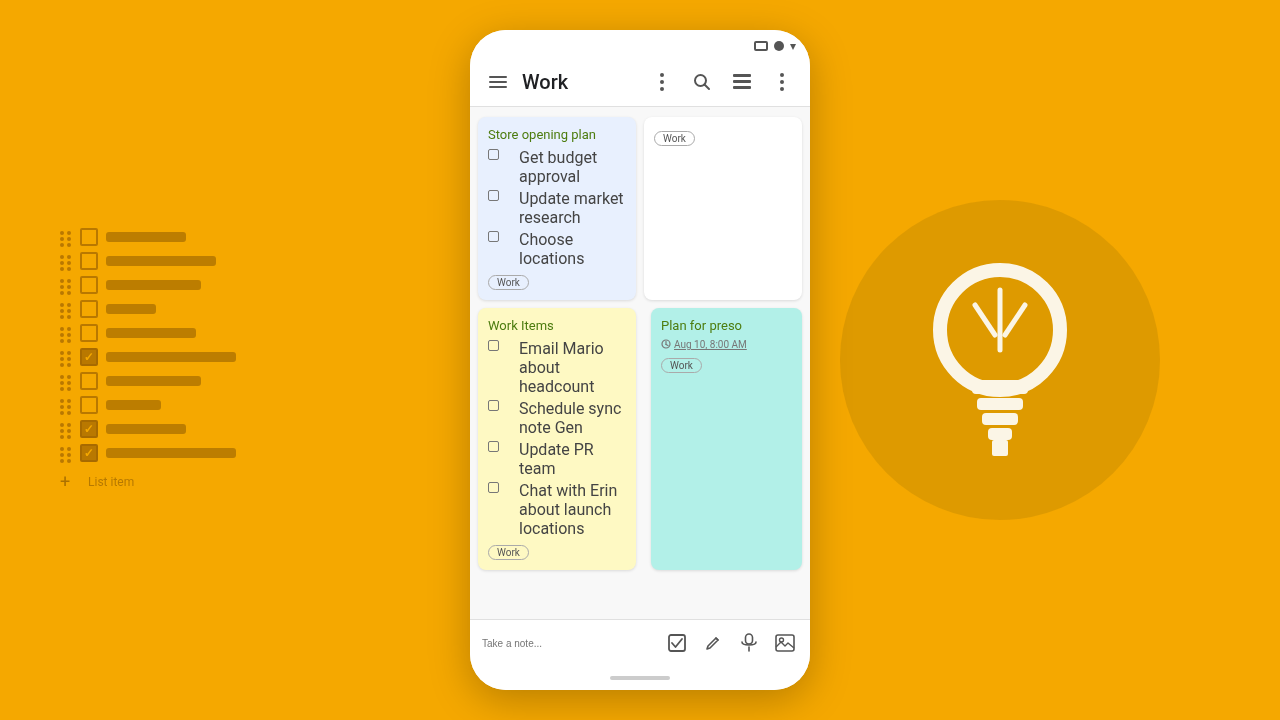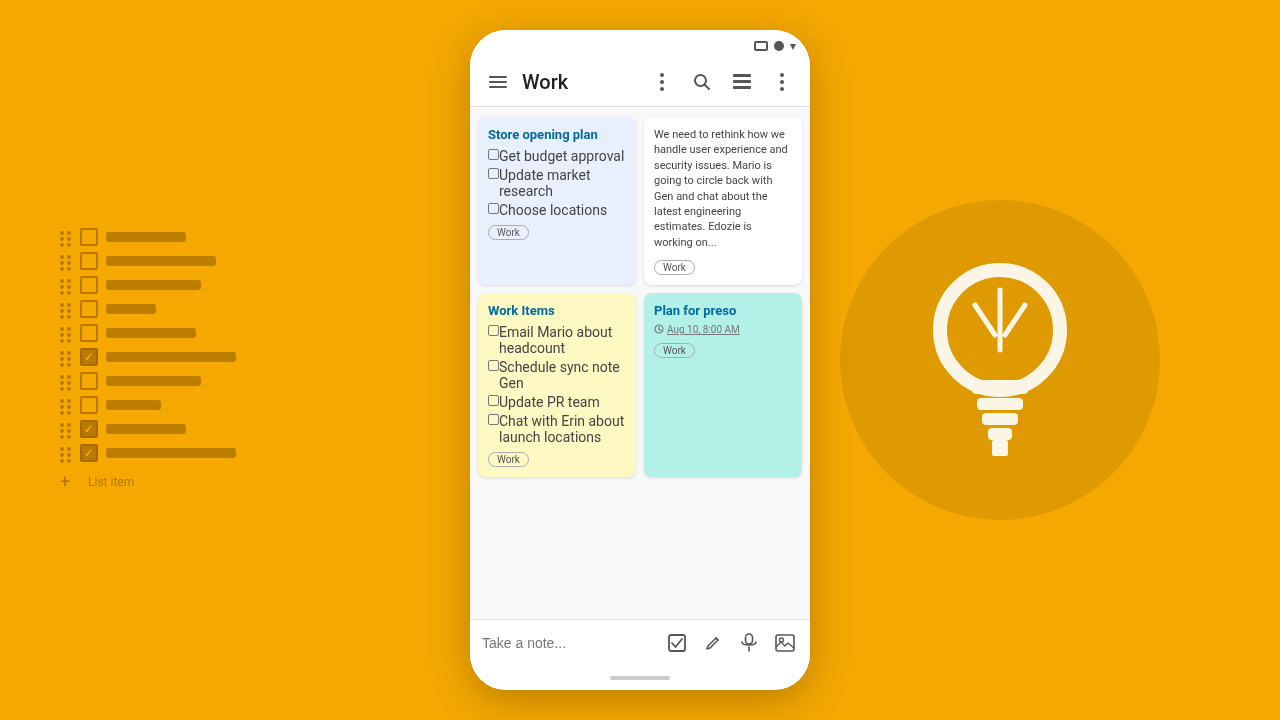--- a/index.html
+++ b/index.html
@@ -199,35 +199,35 @@
 
     .note-card {
       border-radius: 8px;
       padding: 10px;
       box-shadow: 0 1px 3px rgba(0,0,0,0.12);
     }
 
     .note-card.blue { background: #e8f0fe; }
     .note-card.yellow { background: #fef9c3; }
     .note-card.white { background: #fff; }
-    .note-card.teal { background: #b2f0e8; }
+    .note-card.teal { background: #b2f0e8; margin-left: 7px; }
 
     .note-title {
       font-size: 13px;
-      font-weight: 700;
-      color: #0369a1;
+      font-weight: 400;
+      color: #4d7c0f;
       margin-bottom: 6px;
     }
 
     .note-checklist-item {
       display: flex;
       align-items: flex-start;
-      gap: 0;
+      gap: 20px;
       margin-bottom: 3px;
-      font-size: 14px;
+      font-size: 16px;
       color: #444;
     }
 
     .note-checkbox {
       width: 11px;
       height: 11px;
       border: 1.5px solid #777;
       border-radius: 2px;
       flex-shrink: 0;
       margin-top: 1px;
@@ -264,21 +264,21 @@
     .bottom-bar {
       background: white;
       border-top: 1px solid #e0e0e0;
       padding: 10px 12px;
       display: flex;
       align-items: center;
     }
 
     .take-note-input {
       flex: 1;
-      font-size: 14px;
+      font-size: 10px;
       color: #1d4ed8;
       border: none;
       outline: none;
       background: transparent;
     }
 
     .bottom-icons {
       display: flex;
       gap: 10px;
       align-items: center;
@@ -532,21 +532,20 @@
         <span>Update market research</span>
       </div>
       <div class="note-checklist-item">
         <div class="note-checkbox"></div>
         <span>Choose locations</span>
       </div>
       <span class="note-tag">Work</span>
     </div>
 
     <div class="note-card white">
-      <div class="note-body">We need to rethink how we handle user experience and security issues. Mario is going to circle back with Gen and chat about the latest engineering estimates. Edozie is working on...</div>
       <span class="note-tag">Work</span>
     </div>
 
     <div class="note-card yellow">
       <div class="note-title">Work Items</div>
       <div class="note-checklist-item">
         <div class="note-checkbox"></div>
         <span>Email Mario about headcount</span>
       </div>
       <div class="note-checklist-item">

